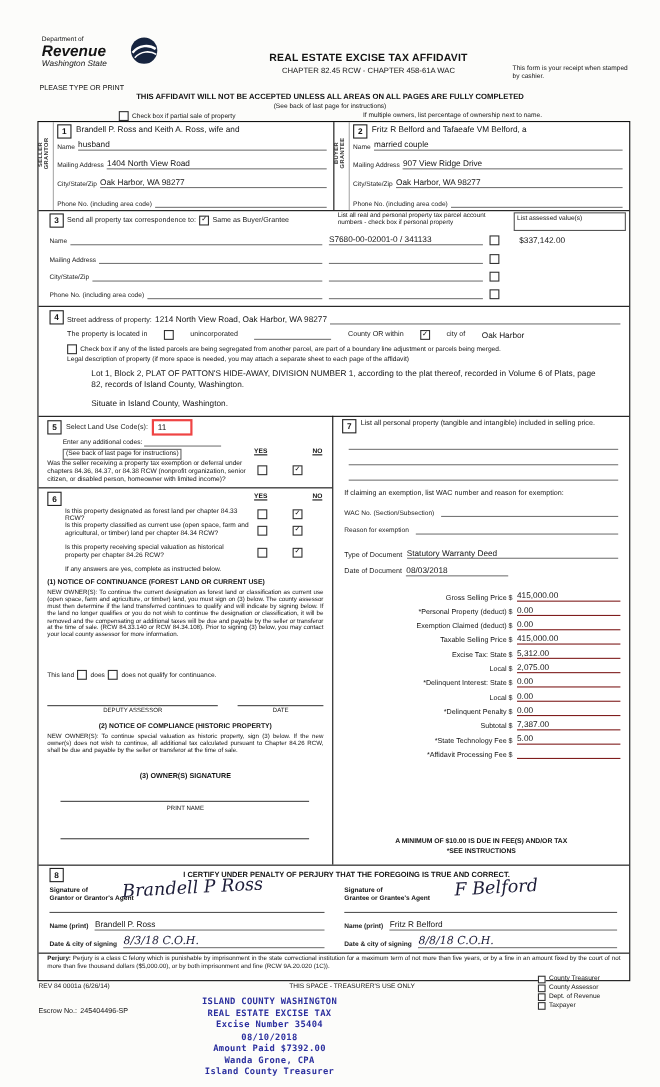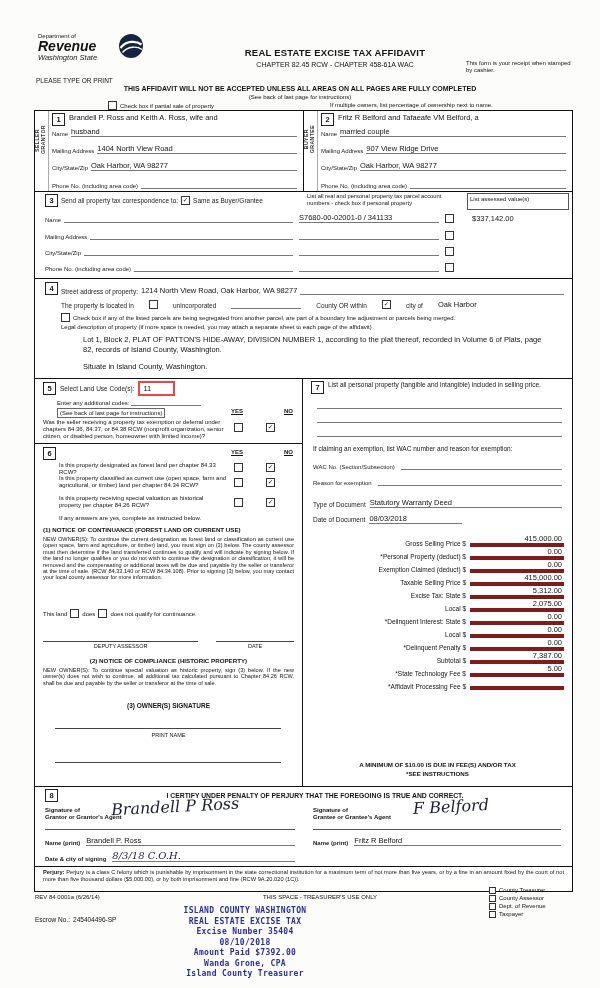--- a/index.html
+++ b/index.html
@@ -47,21 +47,21 @@
   #s3ph{position:absolute;left:272px;top:2px;width:154px;font-size:5.8px;line-height:6.6px}
   #s3ah{position:absolute;left:432px;top:2px;width:96px;font-size:6px;border:1px solid #555;padding:2px;height:11px}
   .s3row{position:absolute;left:10px;right:6px;display:flex;align-items:flex-end}
   .s3fill{flex:1;border-bottom:1px solid #777;margin-right:6px;min-height:9px}
   .s3parcel{width:140px;border-bottom:1px solid #777;min-height:9px;font-size:7.5px;white-space:nowrap}
   .s3cb{margin:0 6px}
   .s3val{width:94px;font-size:7.5px;padding-left:12px;white-space:nowrap}
   
   #sec4{position:absolute;left:0;top:167px;width:100%;height:100px;border-bottom:1px solid #111}
   #s4r1{position:absolute;left:10px;top:4px;right:8px;display:flex;align-items:flex-end;gap:3px}
-  #s4r2{position:absolute;left:26px;top:22px;display:flex;align-items:flex-end;gap:15px}
+  #s4r2{position:absolute;left:26px;top:22px;display:flex;align-items:flex-start;gap:15px}
   #s4r3{position:absolute;left:26px;top:35px;display:flex;gap:3px;align-items:center}
   #s4r4{position:absolute;left:26px;top:46px;font-size:6px}
   #s4r5{position:absolute;left:48px;top:57px;width:468px;font-size:7.5px;line-height:9.5px;white-space:normal}
   #s4r6{position:absolute;left:48px;top:84px;font-size:7.5px}
   
   #cols{position:absolute;left:0;top:267px;width:100%;height:408px;display:flex;border-bottom:1px solid #111}
   #colL{width:267px;border-right:1px solid #111;position:relative;flex:none}
   #colR{flex:1;position:relative;min-width:0}
   .divider5{position:absolute;left:0;top:65px;width:100%;border-top:1px solid #111}
   #s5r1{position:absolute;left:8px;top:3px;display:flex;gap:4px;align-items:center}
@@ -95,21 +95,21 @@
   .blankline{position:absolute;left:14px;right:10px;border-bottom:1px solid #777}
   #bl1{top:30px}#bl2{top:44px}#bl3{top:58px}
   #s7ex{position:absolute;left:10px;top:67px;font-size:6.5px}
   #s7wac{position:absolute;left:10px;top:82px;right:10px;display:flex;align-items:flex-end;gap:3px}
   #s7reason{position:absolute;left:10px;top:98px;right:10px;display:flex;align-items:flex-end;gap:3px}
   #s7doct{position:absolute;left:10px;top:120px;right:10px;display:flex;align-items:flex-end;gap:4px}
   #s7docd{position:absolute;left:10px;top:136px;right:110px;display:flex;align-items:center;gap:4px}
   #money{position:absolute;left:8px;top:156px;right:8px}
   .mrow{display:flex;align-items:flex-end;height:13px}
   .mlab{flex:1;text-align:right;font-size:6.5px;padding-right:4px;white-space:nowrap}
-  .mval{width:92px;border-bottom:4px solid #7f1d1d;font-size:7.5px;text-align:right;padding-right:2px;min-height:9px}
+  .mval{width:92px;border-bottom:1px solid #7f1d1d;font-size:7.5px;padding-right:2px;min-height:9px}
   #s7min1{position:absolute;left:0;top:383px;width:100%;text-align:center;font-size:6.2px;font-weight:bold}
   #s7min2{position:absolute;left:0;top:392px;width:100%;text-align:center;font-size:6.2px;font-weight:bold}
   
   #sec8{position:absolute;left:0;top:675px;width:100%;height:80px;border-bottom:1px solid #111}
   #s8hdr{position:absolute;left:10px;top:3px;right:8px;display:flex;gap:8px;align-items:center}
   #s8hdr .cert{flex:1;text-align:center;font-size:6.8px;font-weight:bold}
   .s8col{position:absolute;top:16px;width:250px}
   #s8L{left:10px}#s8R{left:278px;width:248px}
   .sigarea{position:relative;height:27px;border-bottom:1px solid #555}
   .siglab{position:absolute;left:0;top:5px;font-size:6px;font-weight:bold;line-height:7px}
@@ -450,20 +450,24 @@
         <div class="siglab">
           <div>Signature of</div>
           <div>Grantee or Grantee's Agent</div>
         </div>
         <span class="script" style="left:100px">F Belford</span>
       </div>
       <div class="s8row">
         <span class="lab b">Name (print)</span>
         <span class="ulfill v75">Fritz R Belford</span>
       </div>
+      <div class="s8row">
+        <span class="lab b">Date &amp; city of signing</span>
+        <span class="ulfill hand">8/8/18 C.O.H.</span>
+      </div>
     </div>
   </div>
 
   <div id="perjury">
     <span class="b">Perjury:</span>
     <span>Perjury is a class C felony which is punishable by imprisonment in the state correctional institution for a maximum term of not more than five years, or by a fine in an amount fixed by the court of not more than five thousand dollars ($5,000.00), or by both imprisonment and fine (RCW 9A.20.020 (1C)).</span>
   </div>
 </div>
 
 <div id="rev">REV 84 0001a (6/26/14)</div>

